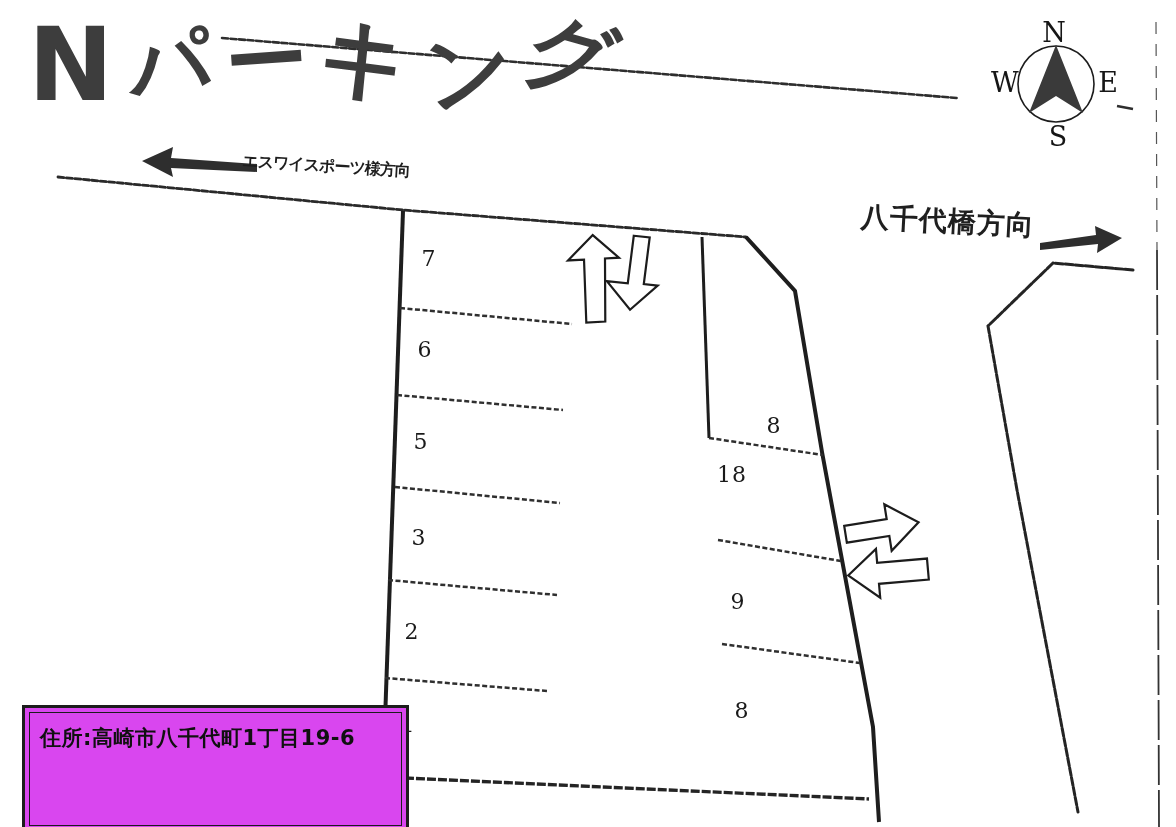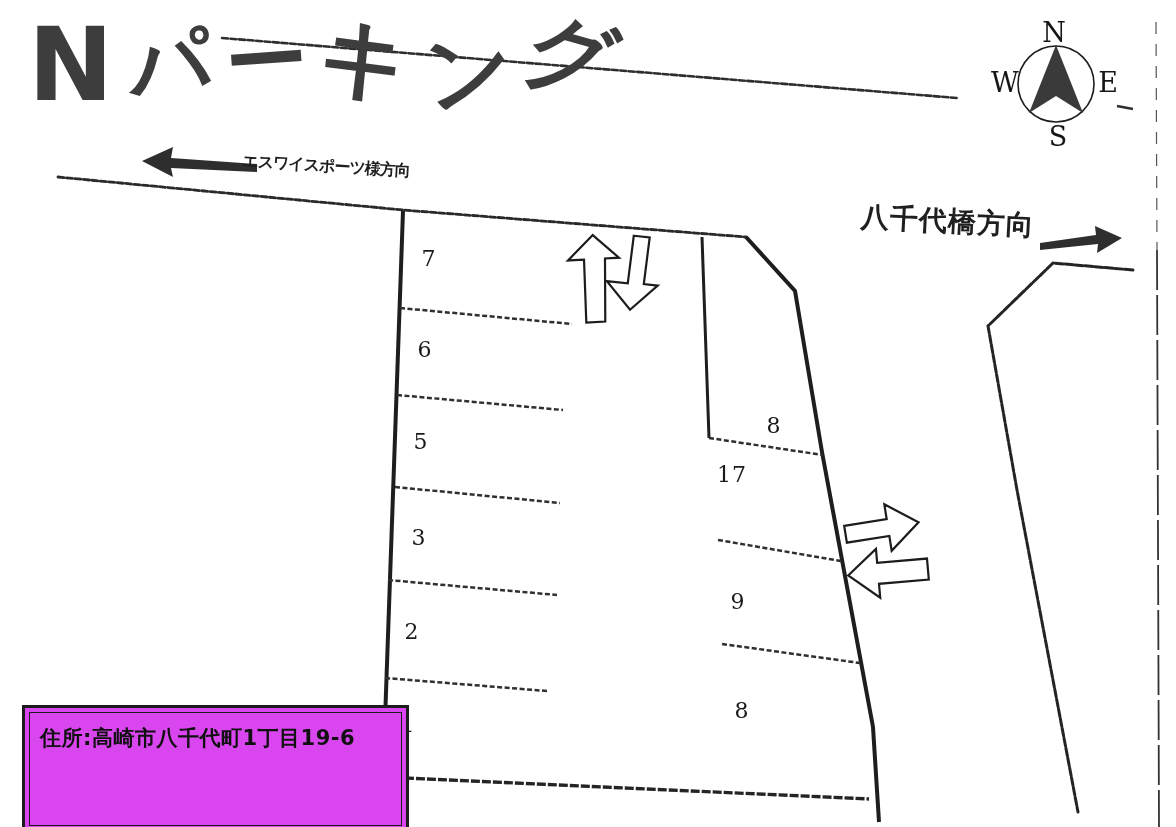--- a/index.html
+++ b/index.html
@@ -95,21 +95,21 @@
   <div id="dir-west" class="dir-label">エスワイスポーツ様方向</div>
   <div id="dir-east" class="dir-label">八千代橋方向</div>
 
   <div class="space-num" style="left:429px;top:258px">7</div>
   <div class="space-num" style="left:425px;top:349px">6</div>
   <div class="space-num" style="left:421px;top:441px">5</div>
   <div class="space-num" style="left:419px;top:537px">3</div>
   <div class="space-num" style="left:412px;top:631px">2</div>
   <div class="space-num" style="left:408px;top:724px">1</div>
   <div class="space-num" style="left:774px;top:425px">8</div>
-  <div class="space-num" style="left:732px;top:474px">17</div>
+  <div class="space-num" style="left:732px;top:474px">18</div>
   <div class="space-num" style="left:738px;top:601px">9</div>
   <div class="space-num" style="left:742px;top:710px">8</div>
 
   <div id="info-box">
     <div class="inner">
       <div class="info-line">
         <span>住所</span><span>:</span><span>高崎市八千代町1丁目19-6</span>
       </div>
     </div>
   </div>

